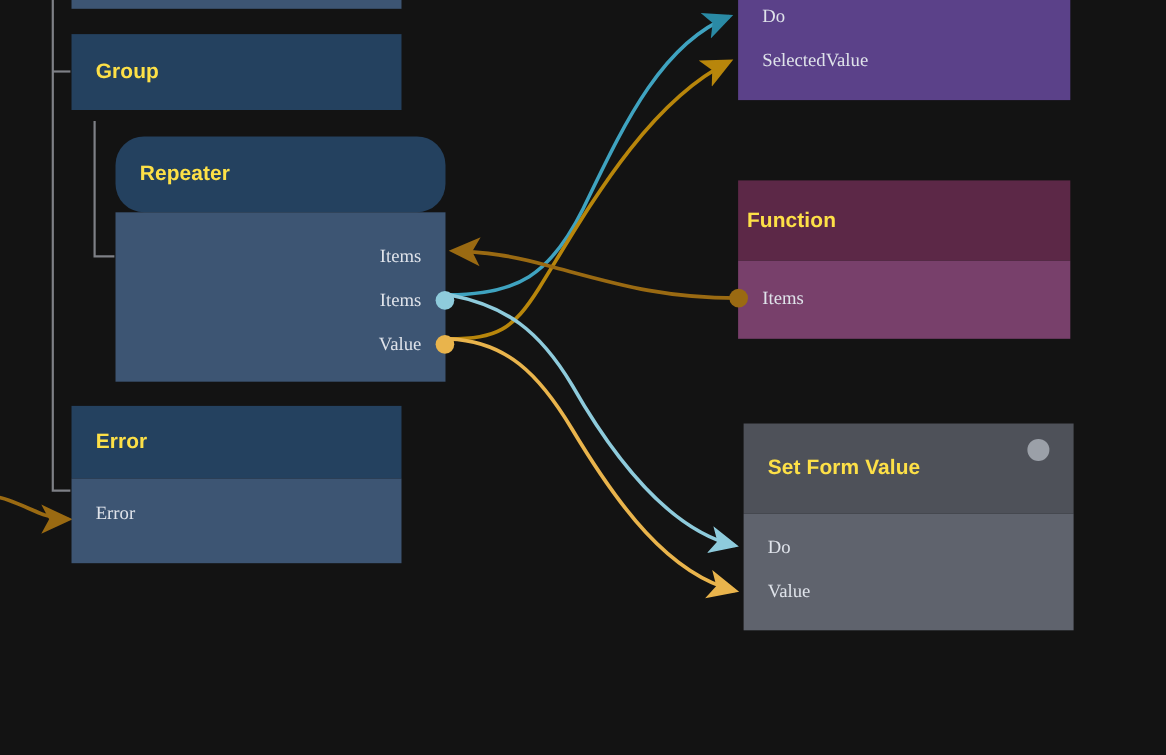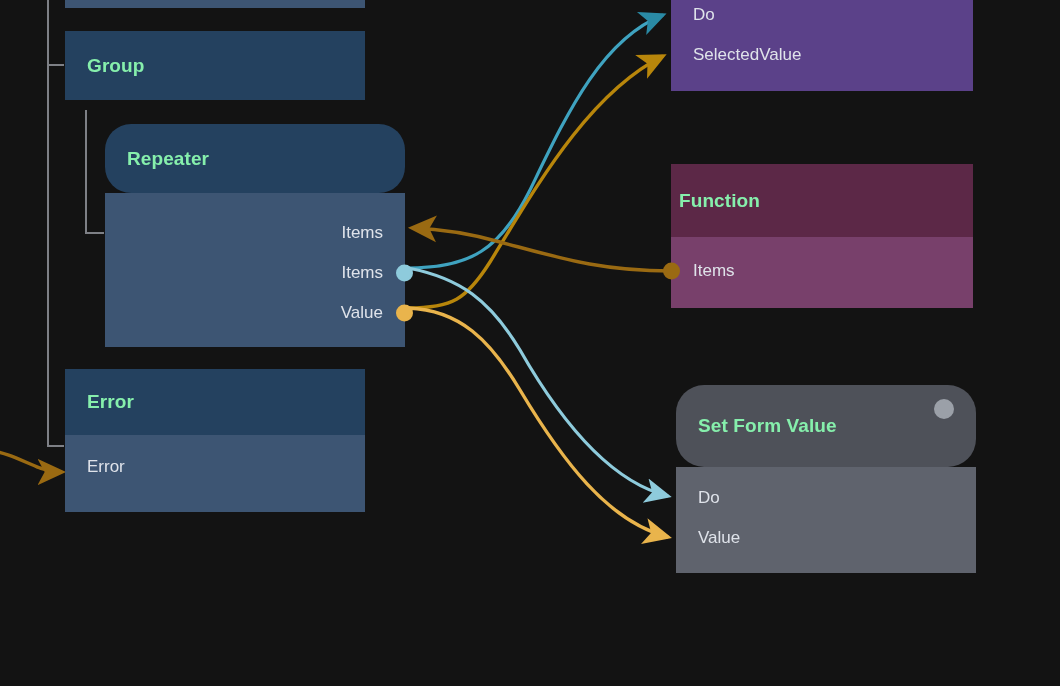--- a/index.html
+++ b/index.html
@@ -43,34 +43,35 @@
   }
   .node-header {
     box-sizing: border-box;
     display: flex;
     align-items: center;
     position: relative;
   }
   .node-title {
     font-size: 19px;
     font-weight: bold;
-    color: #86efac;
+    color: #fde047;
     letter-spacing: 0.1px;
     white-space: nowrap;
   }
   .node-body {
     box-sizing: border-box;
     position: relative;
   }
   .port-row {
     position: absolute;
     display: flex;
     align-items: flex-start;
     height: 22px;
     white-space: nowrap;
+    font-family: Liberation Serif, serif;
   }
   .port-row.in {
     left: 0;
   }
   .port-row.out {
     right: 0;
     justify-content: flex-end;
   }
   .port-label {
     font-size: 17px;
@@ -236,21 +237,21 @@
     </div>
     <div class="node-body" style="background:#78406b;">
       <div class="port-row in" style="top:23px; left:22px;">
         <span class="port-dot" style="background:#9a6a12; left:-30px;"></span>
         <span class="port-label">Items</span>
       </div>
     </div>
   </div>
 
   <div class="node" id="node-setform">
-    <div class="node-header" style="background:#4e5159;border-radius:28px;">
+    <div class="node-header" style="background:#4e5159;">
       <span class="node-title">Set Form Value</span>
       <span class="status-dot" style="background:#9ba0a8; right:22px; top:14px;"></span>
     </div>
     <div class="node-body" style="background:#5f636d;">
       <div class="port-row in" style="top:20px; left:22px;">
         <span class="port-label">Do</span>
       </div>
       <div class="port-row in" style="top:60px; left:22px;">
         <span class="port-label">Value</span>
       </div>

